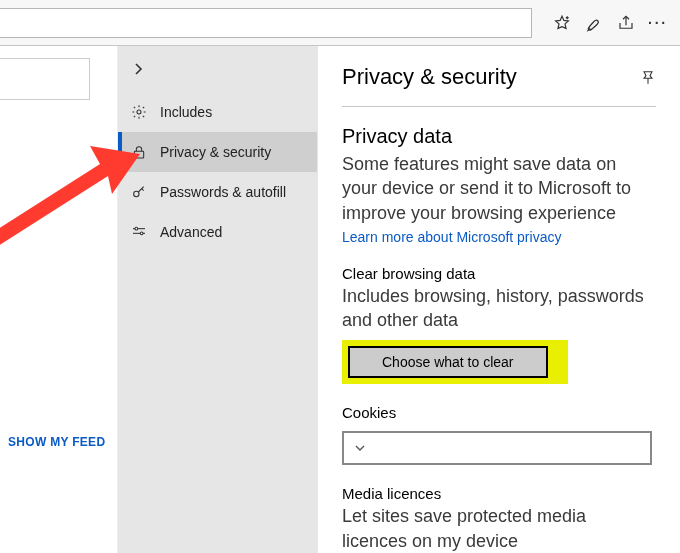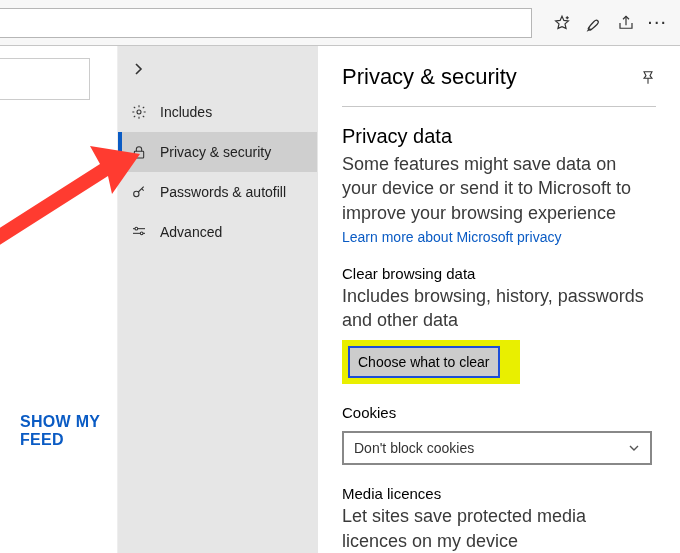--- a/index.html
+++ b/index.html
@@ -54,24 +54,24 @@
     position: absolute;
     left: -30px;
     top: 12px;
     width: 120px;
     height: 42px;
     border: 1px solid #ccc;
     background: #fff;
   }
   .show-feed {
     position: absolute;
-    left: 20px;
+    left: 8px;
     bottom: 104px;
     color: #0a5bc4;
-    font-size: 16px;
+    font-size: 12px;
     font-weight: 600;
     letter-spacing: 0.3px;
     cursor: pointer;
     text-transform: uppercase;
     margin-top: 43px;
   }
 
   
   .settings-sidebar {
     position: absolute;
@@ -152,23 +152,23 @@
   }
   .link {
     color: #0a5bc4;
     cursor: pointer;
     font-size: 14px;
   }
   .spacer-20 { height: 20px; }
   .spacer-8 { height: 8px; }
   .choose-btn {
     display: inline-block;
-    border: 2px solid #1d4ed8;
+    border: 2px solid #000000;
     background: #ccc;
-    padding: 6px 8px;
+    padding: 6px 32px;
     font-size: 14px;
     cursor: pointer;
   }
   .highlight-box {
     background: #e9ef00;
     padding: 6px 20px 6px 6px;
     display: inline-block;
     margin-top: 4px;
   }
   .select {
@@ -322,21 +322,20 @@
   <div class="body-text">Includes browsing, history, passwords and other data</div>
   <div class="highlight-box">
     <span class="choose-btn">Choose what to clear</span>
   </div>
 
   <div class="spacer-20"></div>
 
   <div class="section-h3">Cookies</div>
   <div class="spacer-8"></div>
   <div class="select">
-    <span>Don't block cookies</span>
     <span>
       <svg width="12" height="12" viewBox="0 0 12 12" fill="none" stroke="#555" stroke-width="1.4">
           <path d="M2 4l4 4 4-4"></path>
         </svg>
     </span>
   </div>
 
   <div class="spacer-20"></div>
 
   <div class="section-h3">Media licences</div>

